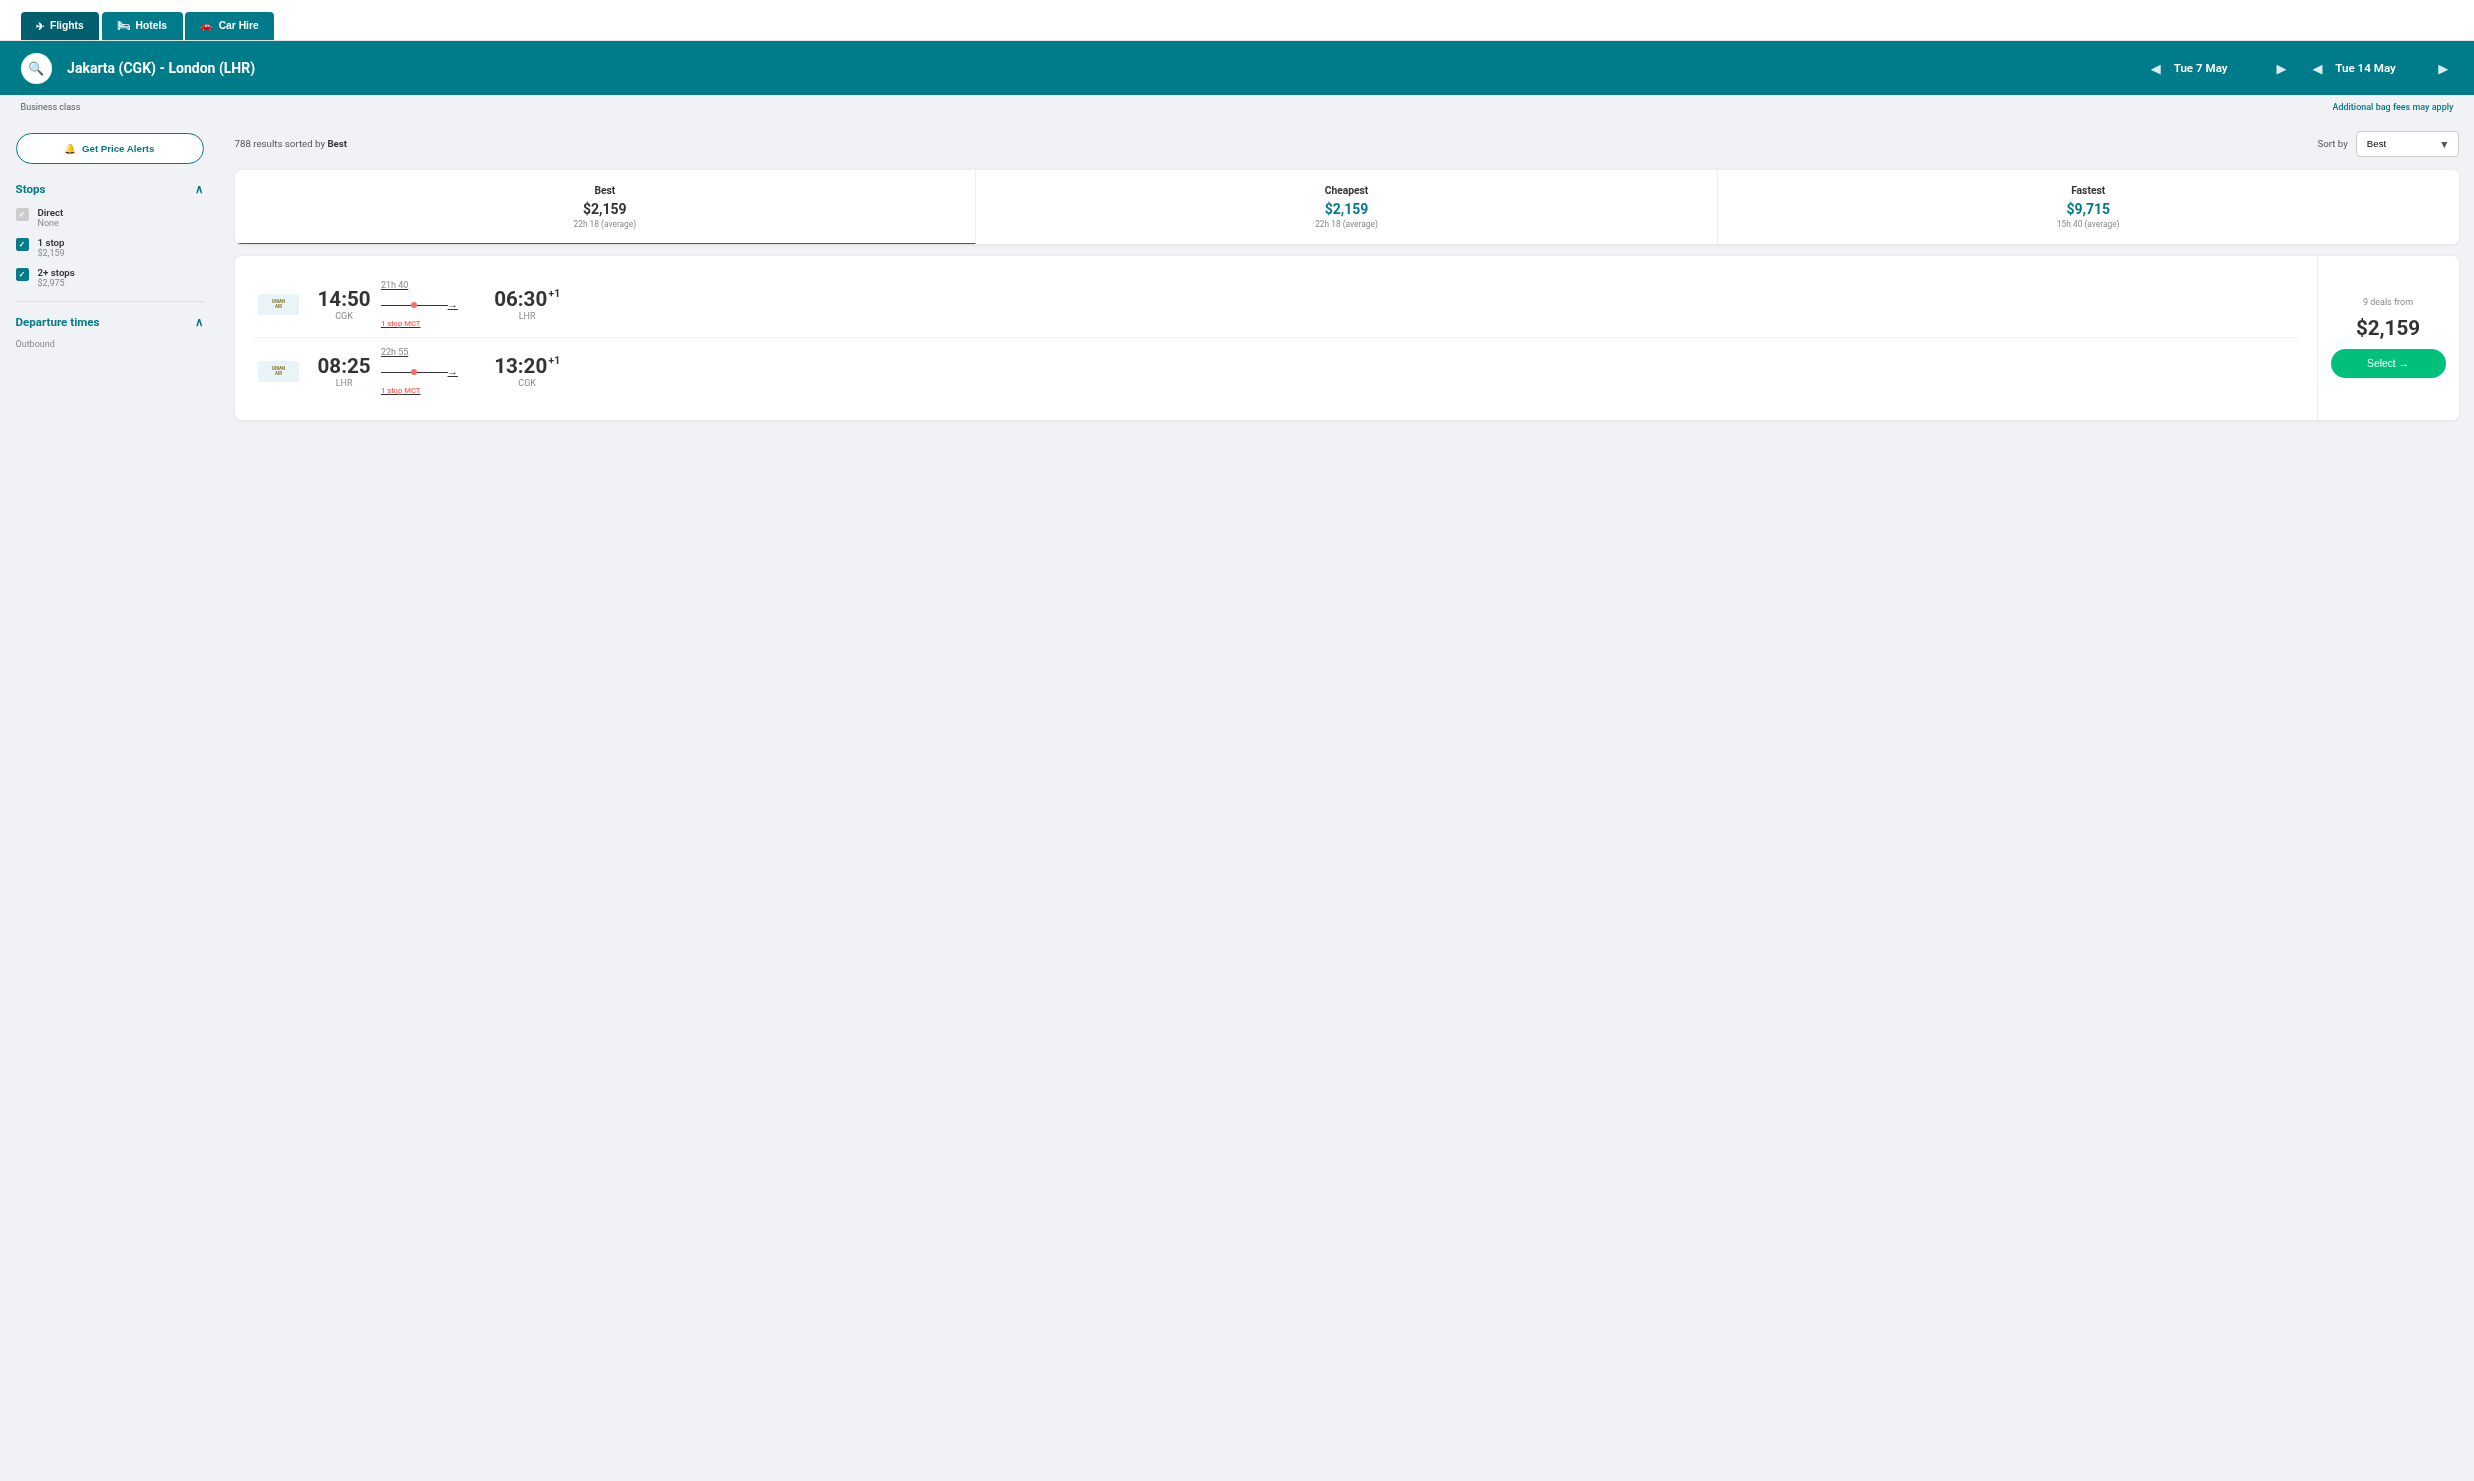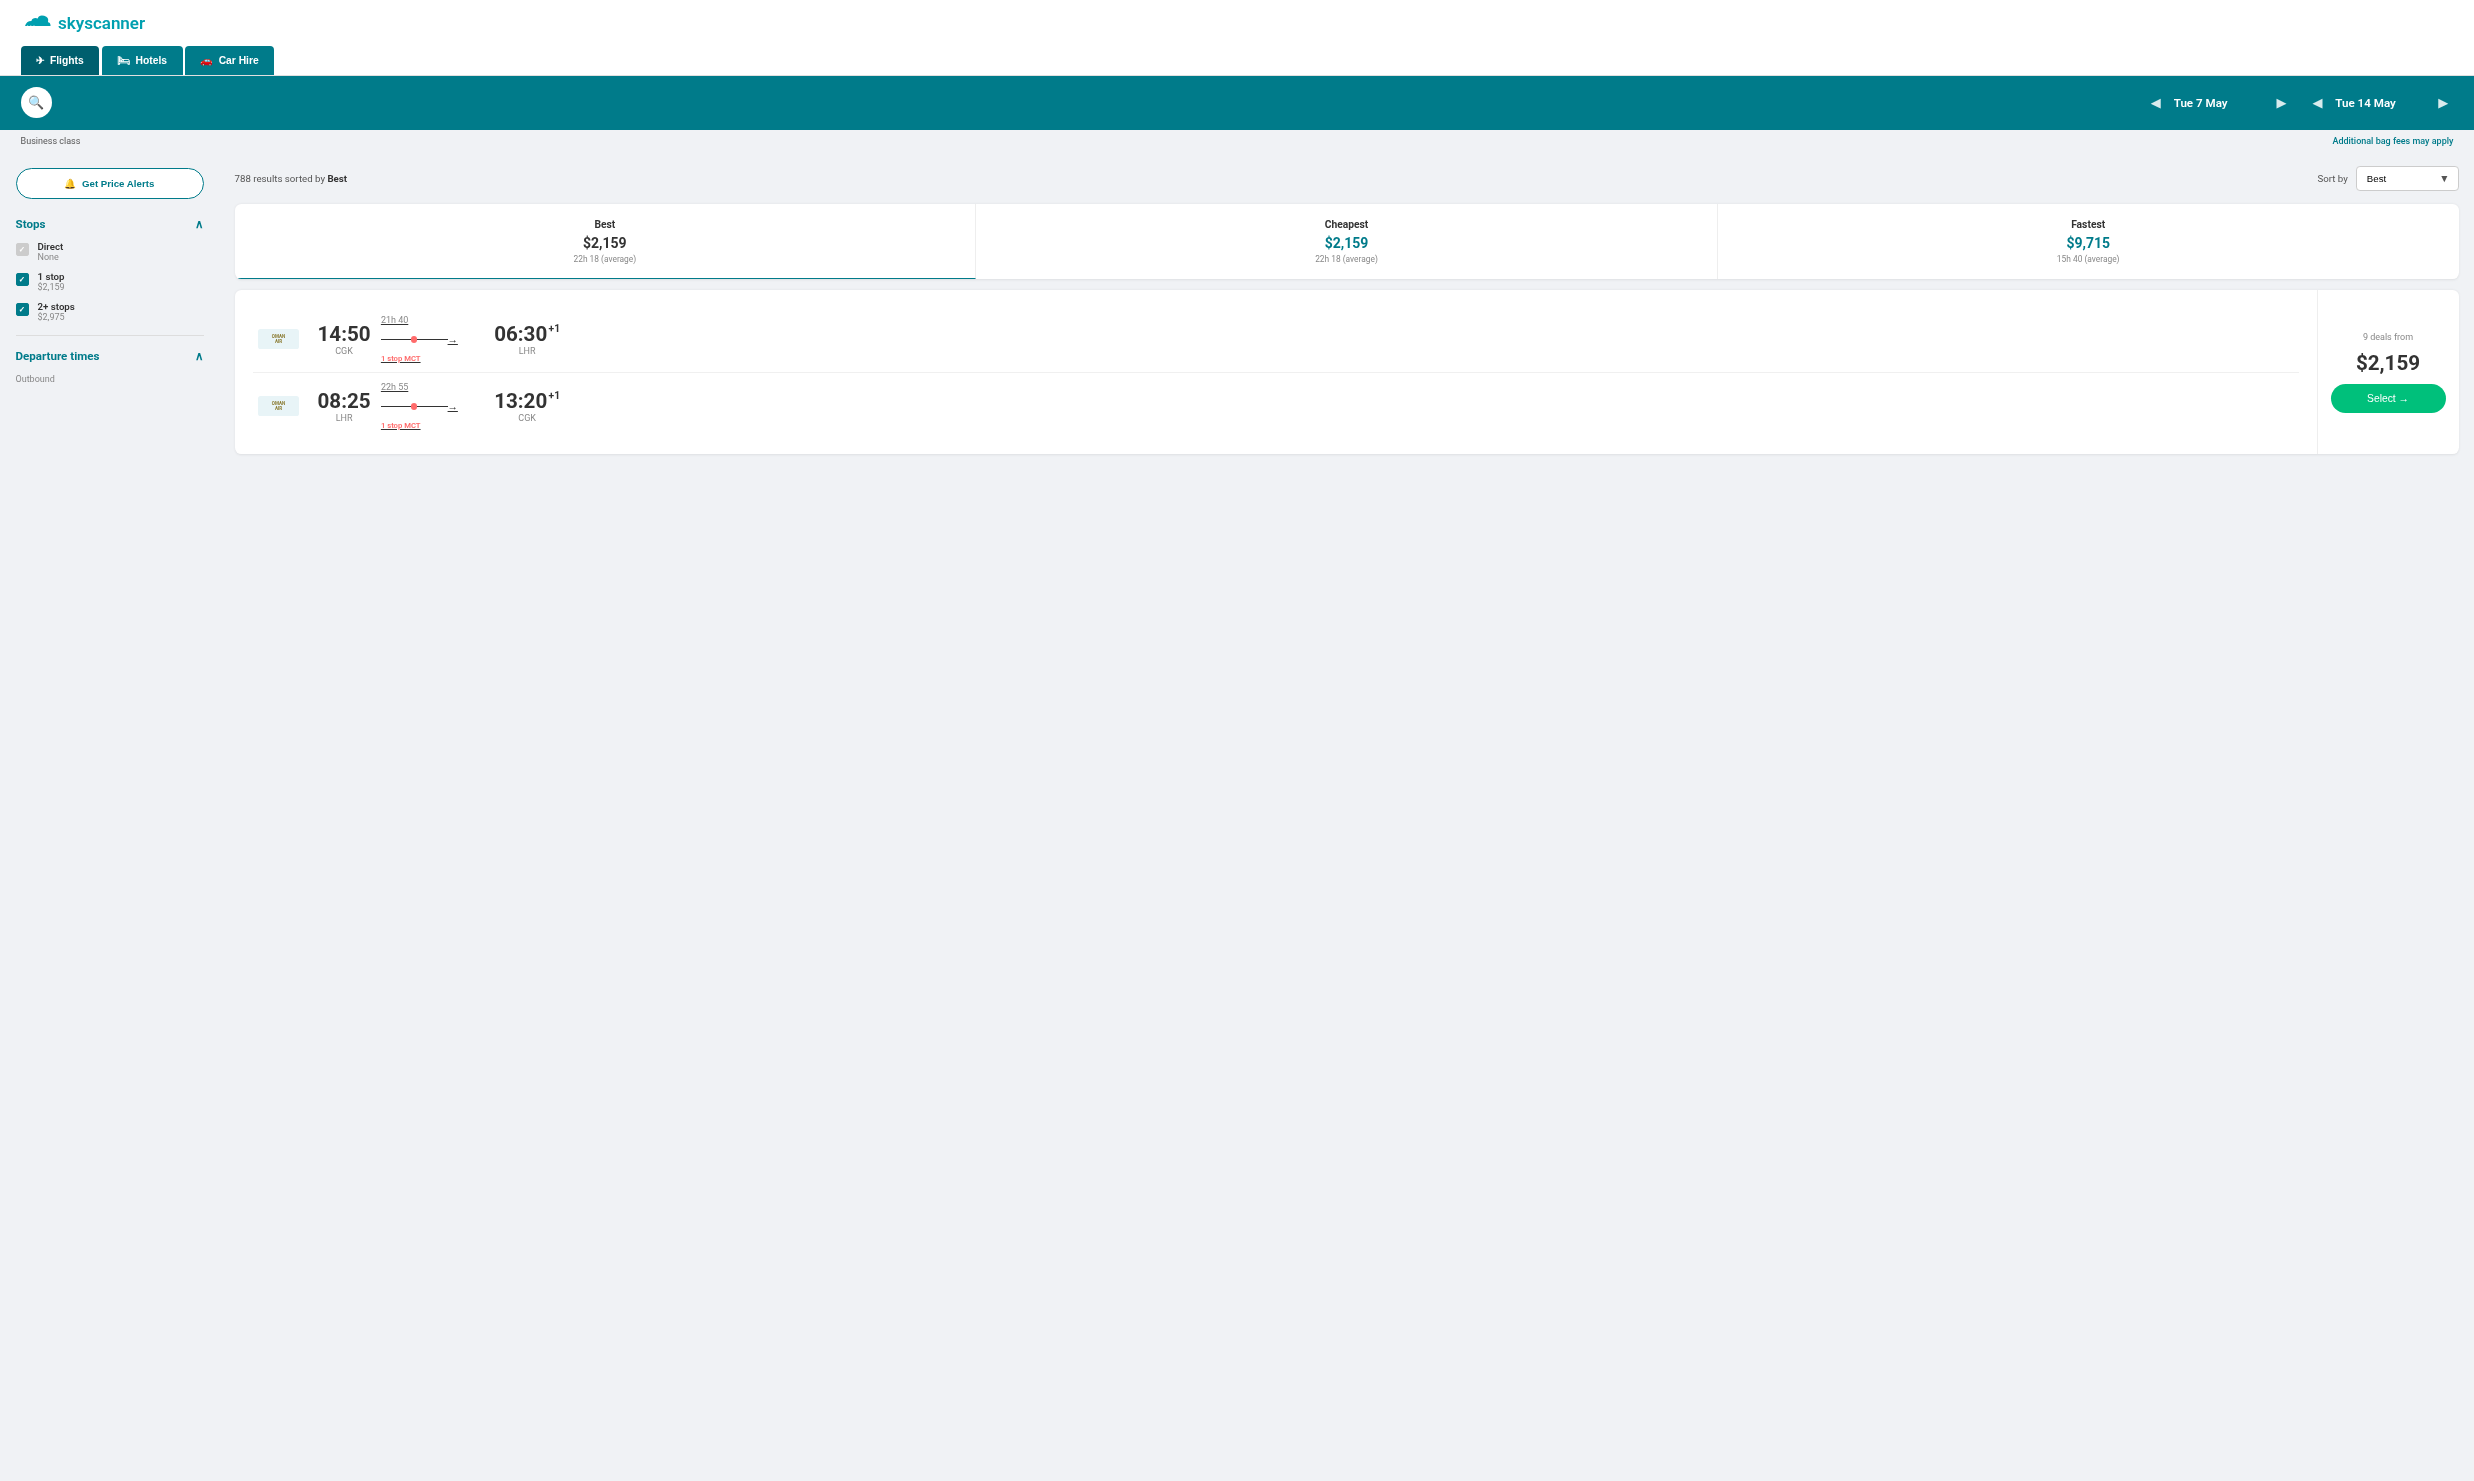--- a/index.html
+++ b/index.html
@@ -92,29 +92,20 @@
     .sub-bar-left { font-size: 9px; color: #555; }
     .sub-bar-right { font-size: 9px; color: #007b8a; font-weight: 500; cursor: pointer; }
 
     .departure-section { margin-top: 6.4px; }
     .departure-title { font-size: 9px; color: #888; margin-bottom: 5.2px; }
   </style>
 </head>
 <body>
 
 <div class="header">
-  <div class="logo">
-    <svg width="31" height="23" viewBox="0 0 48 36" fill="none" xmlns="http://www.w3.org/2000/svg">
-      <path d="M6 22 Q8 14 16 14 Q18 8 26 10 Q28 4 36 6 Q44 8 42 16 Q46 16 46 22 Z" fill="#00a0b0"></path>
-      <path d="M10 22 Q8 26 12 28 Q16 30 20 28" stroke="#fff" stroke-width="2" fill="none" stroke-linecap="round"></path>
-      <path d="M15 22 Q13 26 17 28 Q21 30 25 28" stroke="#fff" stroke-width="2" fill="none" stroke-linecap="round"></path>
-      <path d="M20 22 Q18 26 22 28 Q26 30 30 28" stroke="#fff" stroke-width="2" fill="none" stroke-linecap="round"></path>
-    </svg>
-    <span class="logo-text">skyscanner</span>
-  </div>
 
   <div class="nav-tabs">
     <button class="nav-tab active">
       <span>✈</span>
       <span>Flights</span>
     </button>
     <button class="nav-tab">
       <span>🛏</span>
       <span>Hotels</span>
     </button>
@@ -123,20 +114,21 @@
       <span>Car Hire</span>
     </button>
   </div>
 </div>
 
 <div class="search-bar">
   <div class="search-icon-circle">
     <span>🔍</span>
   </div>
   <div class="search-route">
+    <div class="search-route-text">Jakarta (CGK) - London (LHR)</div>
   </div>
   <div class="date-nav">
     <span class="date-arrow">◀</span>
     <span class="date-text">Tue 7 May</span>
     <span class="date-arrow">▶</span>
   </div>
   <div class="date-nav">
     <span class="date-arrow">◀</span>
     <span class="date-text">Tue 14 May</span>
     <span class="date-arrow">▶</span>

